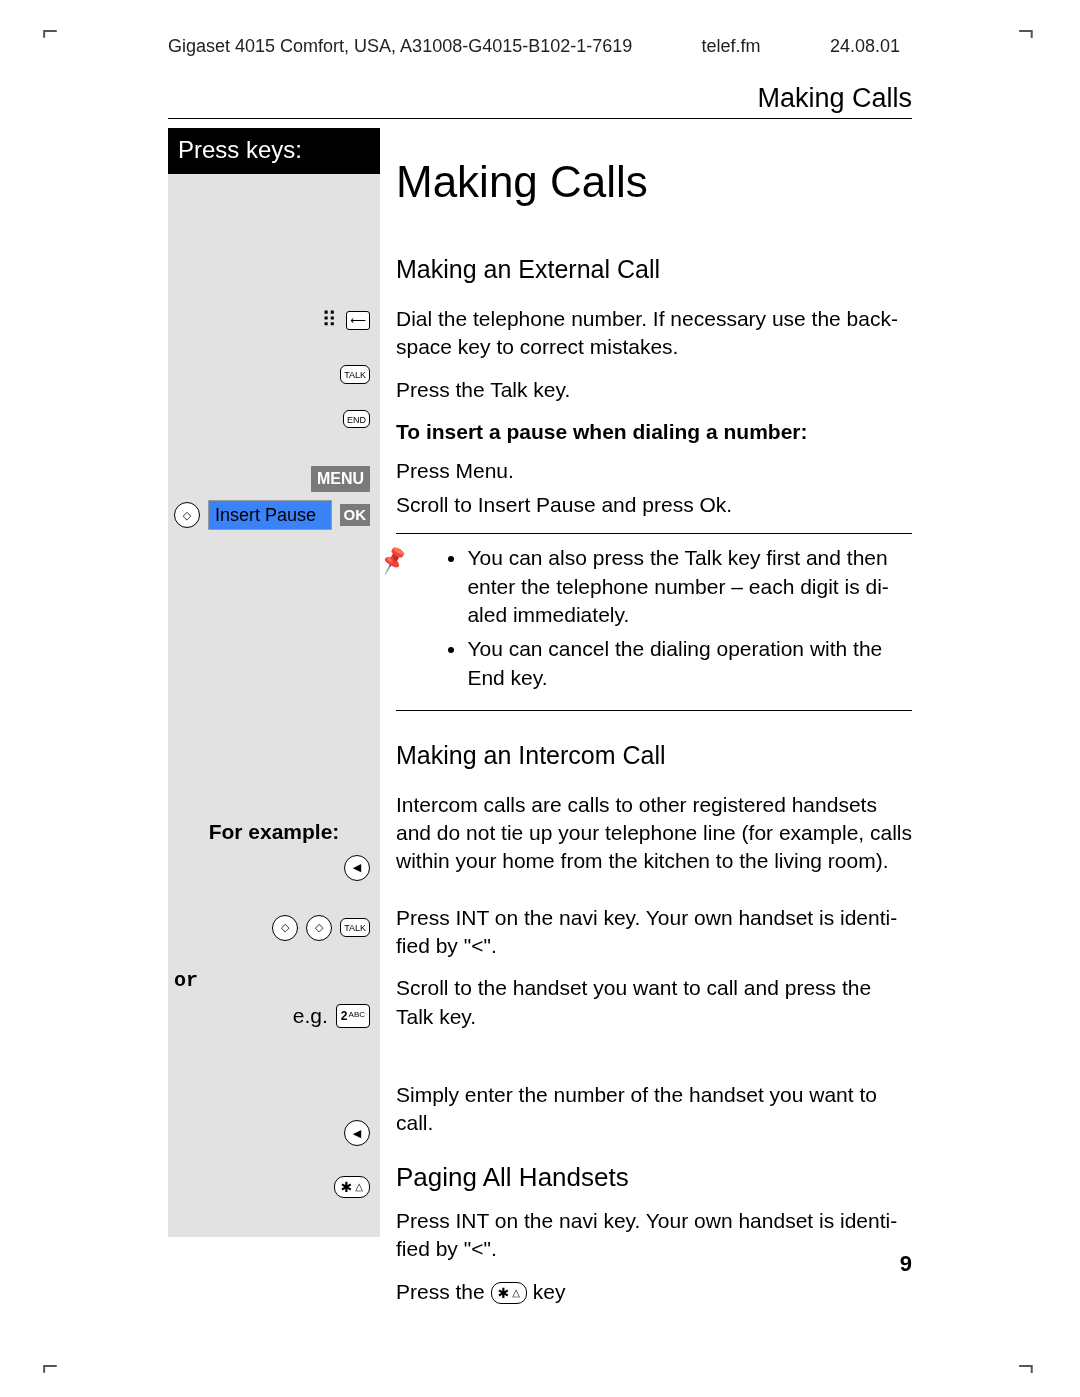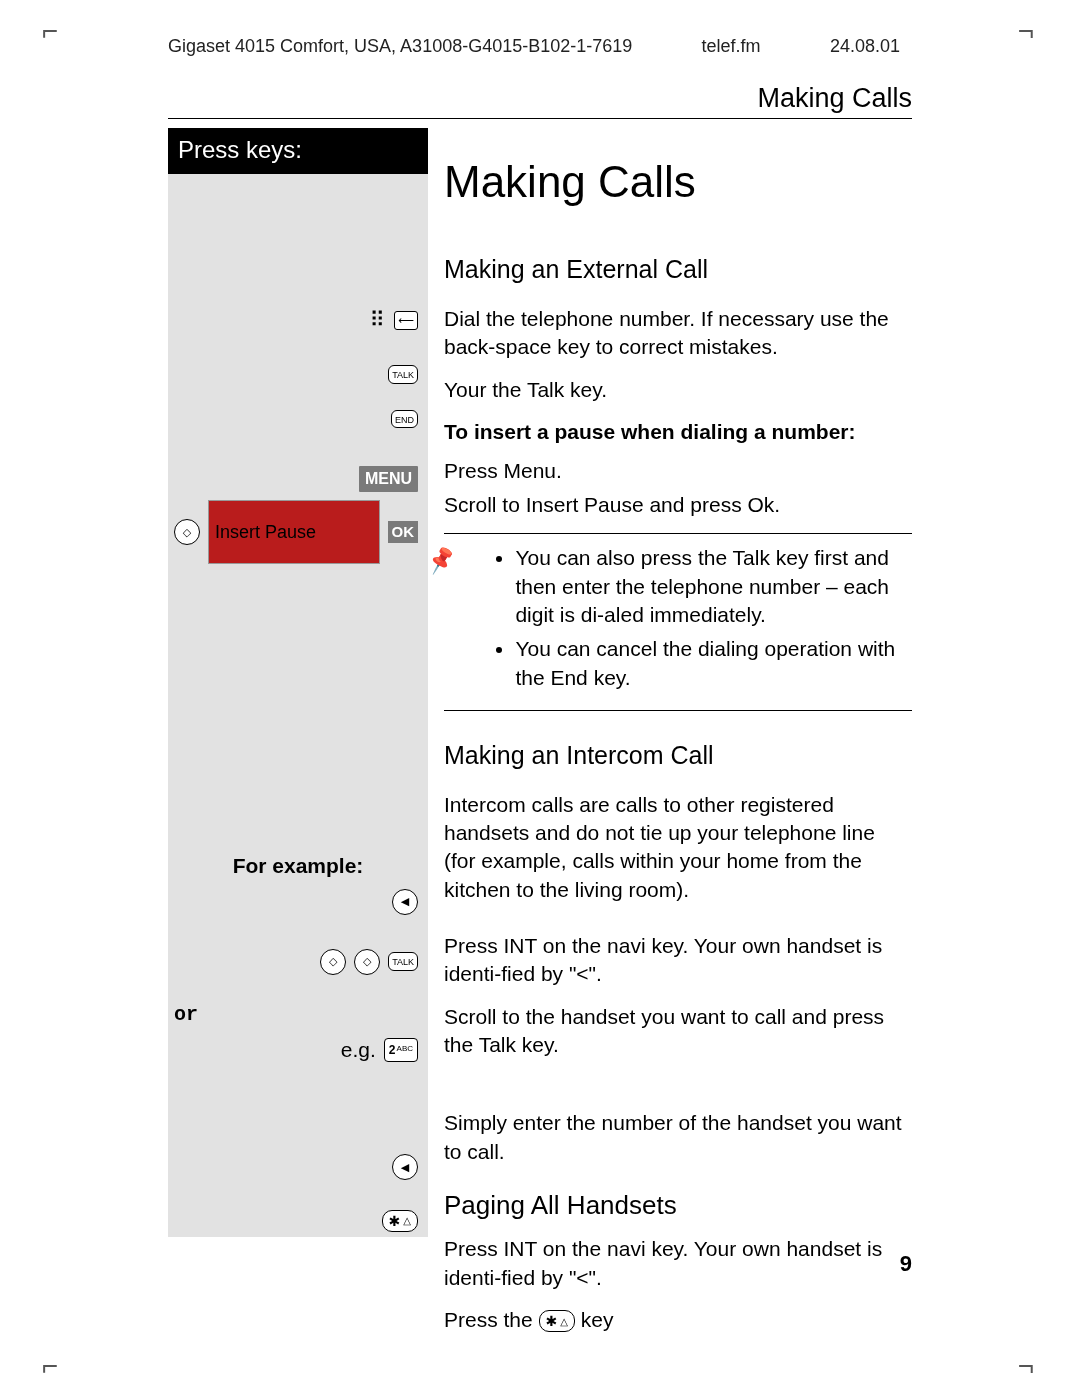--- a/index.html
+++ b/index.html
@@ -5,21 +5,21 @@
   html,body{margin:0;padding:0;background:#fff;color:#000;}
   .page{width:1080px;height:1397px;position:relative;font-family:Arial,Helvetica,sans-serif;font-size:21px;line-height:1.35;}
   .cropmark{position:absolute;font-size:28px;color:#555;}
   .cm-tl{left:42px;top:12px;}
   .cm-tr{right:46px;top:12px;}
   .cm-bl{left:42px;bottom:12px;}
   .cm-br{right:46px;bottom:12px;}
   .headerline{position:absolute;top:34px;left:168px;right:180px;font-size:18px;color:#222;display:flex;justify-content:space-between;}
   .running-head{position:absolute;top:80px;left:168px;right:168px;border-bottom:1px solid #000;text-align:right;font-size:27px;font-family:"Arial Narrow",Arial,sans-serif;padding-bottom:2px;}
   .content{position:absolute;top:128px;left:168px;right:168px;bottom:160px;display:flex;}
-  .sidebar{width:260px;background:#e2e2e2;display:flex;flex-direction:column;}
+  .sidebar{width:212px;background:#e2e2e2;display:flex;flex-direction:column;}
   .sidebar-head{background:#000;color:#fff;font-size:24px;padding:6px 10px 8px;}
   .side-row{display:flex;justify-content:flex-end;align-items:center;gap:8px;padding:4px 10px;}
   .side-label-bold{font-weight:bold;text-align:center;padding:4px 10px;font-size:21px;}
   .side-label-or{font-weight:bold;text-align:left;padding:4px 6px;font-size:20px;font-family:Liberation Mono, monospace;}
   .main{flex:1;padding-left:16px;}
   h1{font-family:"Arial Narrow",Arial,sans-serif;font-size:44px;font-weight:normal;margin:24px 0 42px;}
   h2{font-family:"Arial Narrow",Arial,sans-serif;font-size:25px;font-weight:normal;margin:0 0 18px;}
   h3{font-family:"Arial Narrow",Arial,sans-serif;font-size:26px;font-weight:normal;margin:22px 0 12px;}
   .body{margin:0 0 14px;}
   .sub-bold{font-weight:bold;margin:8px 0 10px;}
@@ -76,21 +76,21 @@
         <span class="icon"><span style="font-size:9px;">END</span></span>
       </div>
 
       <div style="height:30px"></div>
       <div class="side-row">
         <span class="key-pill">MENU</span>
       </div>
 
       <div class="side-row" style="padding-left:6px;">
         <span class="icon-navi">◇</span>
-        <span style="flex:1;background:#b91c1c;border:1px solid #999;padding:19px 6px;font-size:18px;">Insert Pause</span>
+        <span style="flex:1;background:#3b82f6;border:1px solid #999;padding:2px 6px;font-size:18px;">Insert Pause</span>
         <span class="key-ok">OK</span>
       </div>
 
       <div style="height:280px"></div>
       <div class="side-label-bold">For example:</div>
 
       <div class="side-row">
         <span class="icon-navi">◀</span>
       </div>
 
@@ -121,21 +121,21 @@
       <div class="side-row">
         <span class="star-key">✱ <span style="font-size:10px;">△</span></span>
       </div>
     </div>
 
     <div class="main">
       <h1>Making Calls</h1>
 
       <h2>Making an External Call</h2>
       <p class="body">Dial the telephone number. If necessary use the back-space key to correct mistakes.</p>
-      <p class="body">Your the Talk key.</p>
+      <p class="body">Press the Talk key.</p>
       <p class="sub-bold">To  insert a pause when dialing a number:</p>
       <p class="body" style="margin-bottom:6px;">Press Menu.</p>
       <p class="body">Scroll to Insert Pause and press Ok.</p>
 
       <div class="notebox">
         <div class="pin-icon">📌</div>
         <ul>
           <li>You can also press the Talk key first and then enter the telephone number  – each digit is di-aled immediately.</li>
           <li>You can cancel the dialing operation with the End key.</li>
         </ul>

